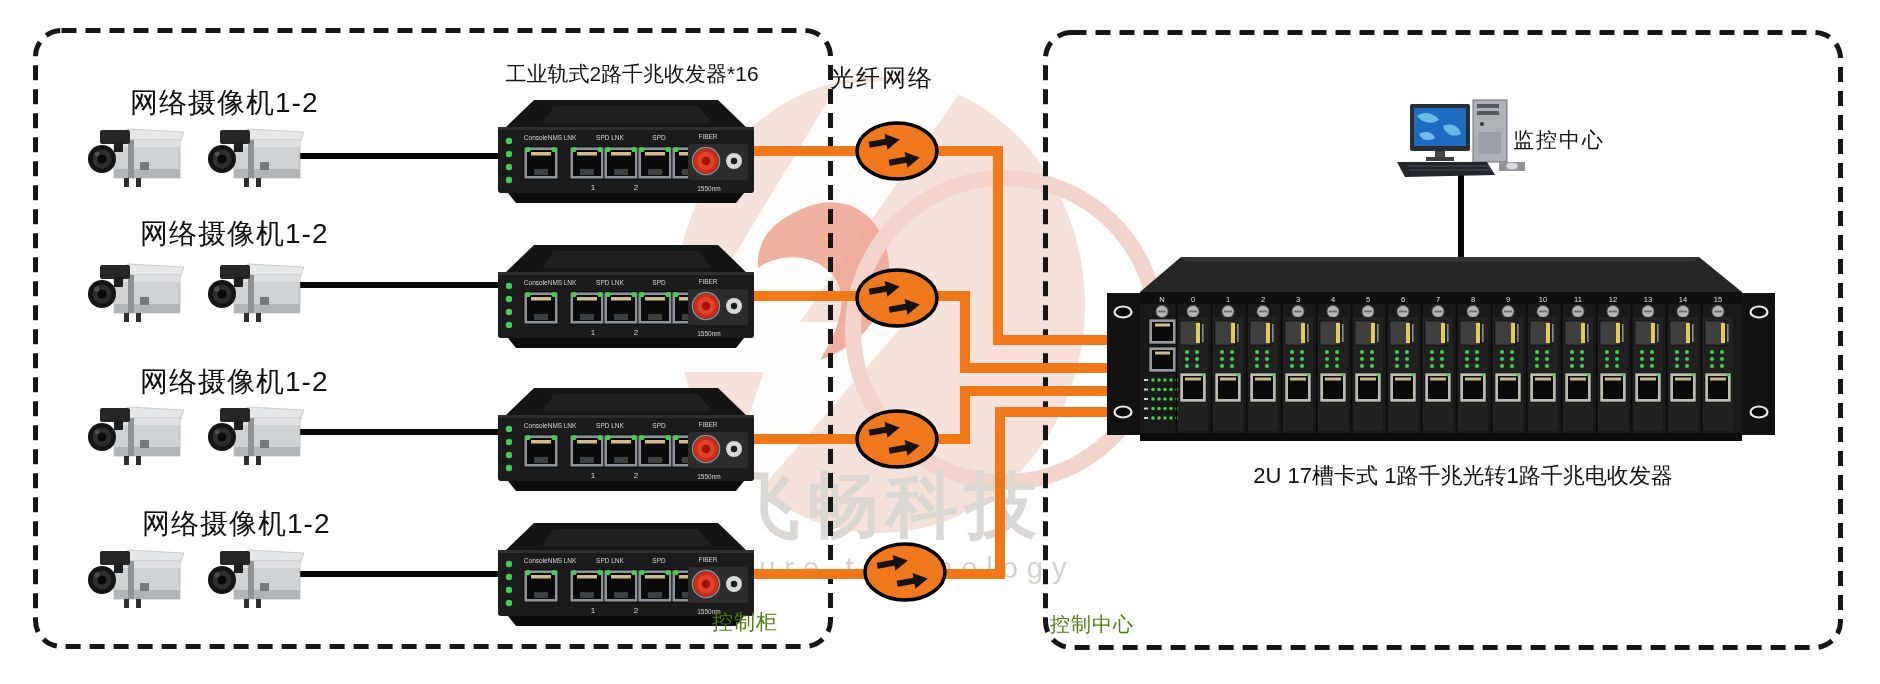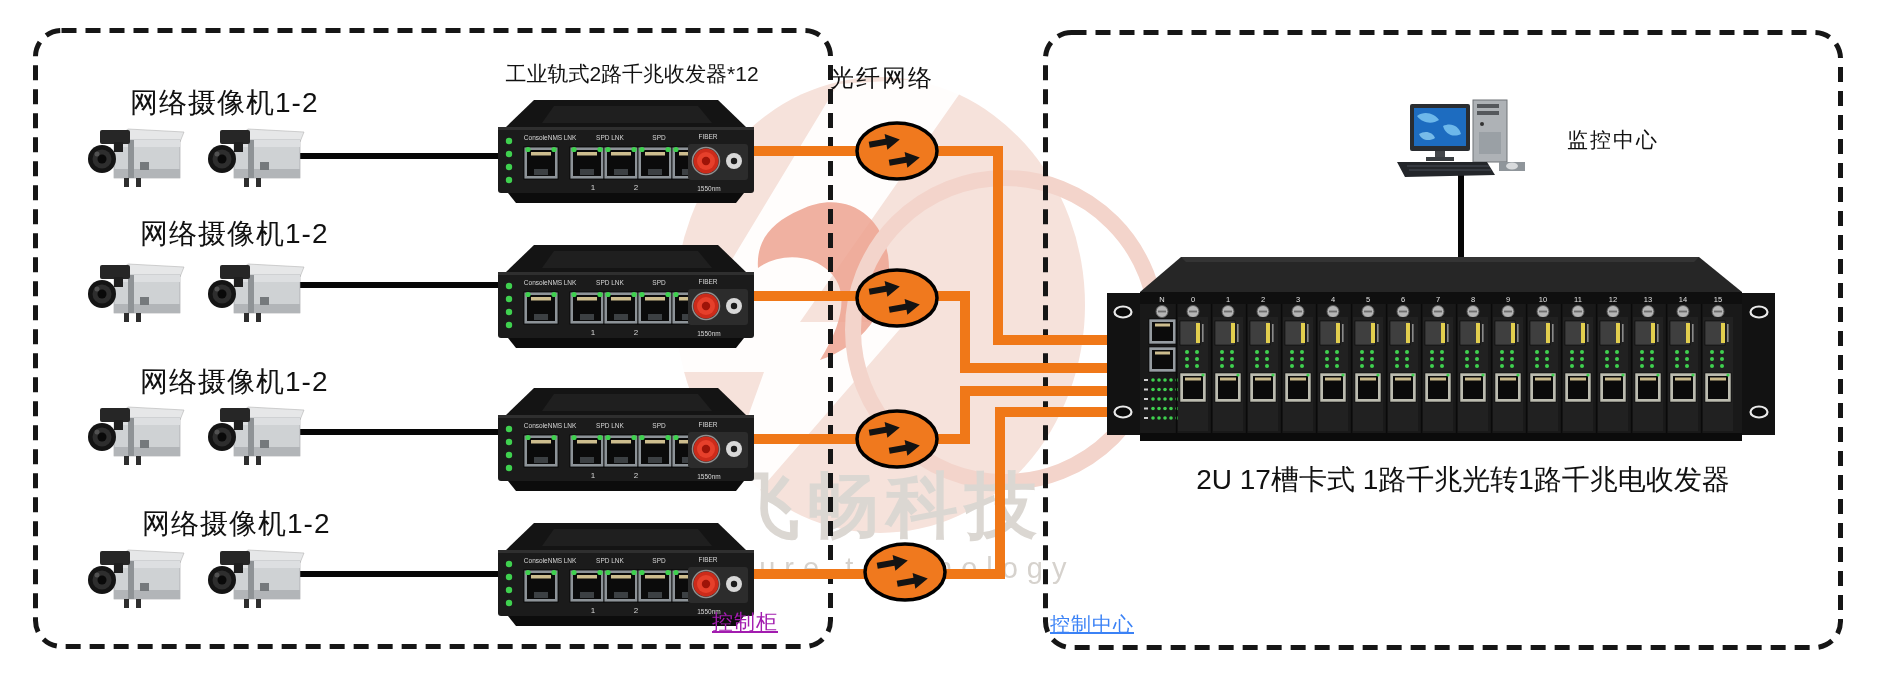--- a/index.html
+++ b/index.html
@@ -10,22 +10,22 @@
   .wm-svg{position:absolute;left:0;top:0;z-index:0;}
   .wm-brand{position:absolute;left:728px;top:458px;z-index:1;font-size:72px;font-weight:700;
             color:#dbd7d2;letter-spacing:7px;white-space:nowrap;}
   .wm-tagline{position:absolute;left:700px;top:552px;z-index:1;font-size:29px;color:#d6d2cd;
               letter-spacing:9px;white-space:nowrap;}
   .overlay{position:absolute;left:0;top:0;z-index:2;}
   .lbl{position:absolute;z-index:3;white-space:nowrap;color:#111;}
   .cam-label{width:190px;font-size:28px;letter-spacing:1px;}
   .switch-title{left:482px;top:60px;width:300px;text-align:center;font-size:21px;}
   .fiber-title{left:830px;top:62px;width:145px;font-size:24px;letter-spacing:2px;}
-  .monitor-label{left:1567px;top:126px;width:120px;font-size:21px;letter-spacing:2px;}
-  .chassis-caption{left:1163px;top:461px;width:600px;text-align:center;font-size:28px;}
+  .monitor-label{left:1513px;top:126px;width:120px;font-size:21px;letter-spacing:2px;}
+  .chassis-caption{left:1163px;top:461px;width:600px;text-align:center;font-size:22px;}
   .zone-label{font-weight:500;}
   .zone-cabinet{left:712px;top:608px;width:100px;font-size:21px;letter-spacing:1px;}
   .zone-center{left:1050px;top:611px;width:130px;font-size:20px;letter-spacing:1px;}
   .sw-txt{fill:#d6d6d6;}
   .led{fill:#3fd14f;}
 </style>
 </head>
 <body>
 
 <div class="canvas">
@@ -510,20 +510,20 @@
       <rect x="104" y="66" width="26" height="9" fill="#8f959a"></rect>
       <ellipse cx="117" cy="70" rx="6" ry="3.5" fill="#d8dadc"></ellipse>
     </g>
   </svg>
 
   <div class="lbl cam-label" style="left:130px;top:84px;">网络摄像机1-2</div>
   <div class="lbl cam-label" style="left:140px;top:215px;">网络摄像机1-2</div>
   <div class="lbl cam-label" style="left:140px;top:363px;">网络摄像机1-2</div>
   <div class="lbl cam-label" style="left:142px;top:505px;">网络摄像机1-2</div>
 
-  <div class="lbl switch-title">工业轨式2路千兆收发器*12</div>
+  <div class="lbl switch-title">工业轨式2路千兆收发器*16</div>
   <div class="lbl fiber-title">光纤网络</div>
   <div class="lbl monitor-label">监控中心</div>
   <div class="lbl chassis-caption">2U 17槽卡式 1路千兆光转1路千兆电收发器</div>
 
-  <div class="lbl zone-label zone-cabinet" style="color: #a21caf; text-decoration: underline;">控制柜</div>
-  <div class="lbl zone-label zone-center" style="color: #3b82f6; text-decoration: underline;">控制中心</div>
+  <div class="lbl zone-label zone-cabinet" style="color: #4d7c0f;">控制柜</div>
+  <div class="lbl zone-label zone-center" style="color: #4d7c0f;">控制中心</div>
 </div>
 
 </body></html>

